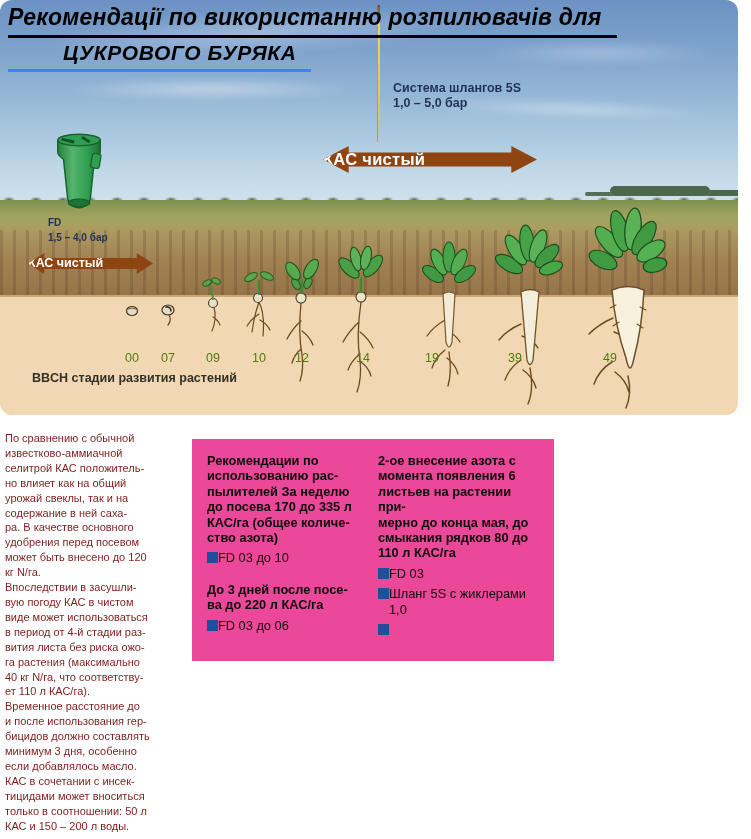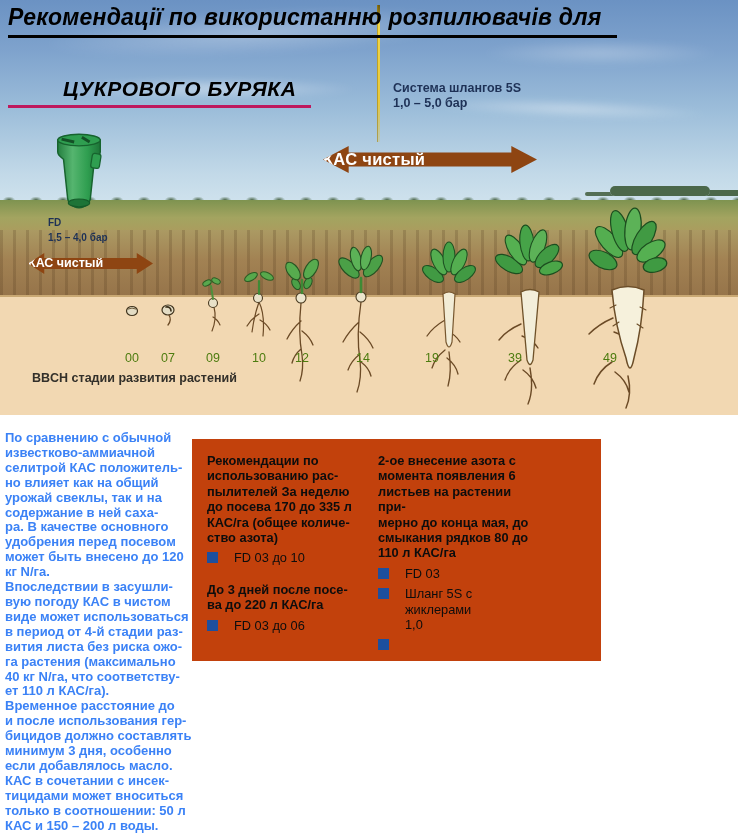--- a/index.html
+++ b/index.html
@@ -2,21 +2,21 @@
 <html><head>
 <meta charset="utf-8">
 <style>
   * { margin:0; padding:0; box-sizing:border-box; }
   body { background:#fff; }
   .page {
     position:relative; width:751px; height:839px; background:#fff;
     font-family:"Liberation Sans", sans-serif; overflow:hidden;
   }
   
-  .photo { position:absolute; left:0; top:0; width:738px; height:415px; overflow:hidden; }
+  .photo { position:absolute; left:0; top:0; width:738px; height:415px; overflow:hidden;border-radius:12px; }
   .sky { position:absolute; left:0; top:0; width:738px; height:232px;
     background:linear-gradient(180deg,#6b92c3 0%, #7fa3cd 22%, #9dbeda 48%, #c2d9e8 75%, #dcebf2 100%); }
   .cloud { position:absolute; background:radial-gradient(ellipse at center, rgba(255,255,255,.85), rgba(255,255,255,0) 70%); filter:blur(3px); }
   .cloud.c1 { left:40px; top:10px; width:430px; height:46px; opacity:.35; transform:rotate(-3deg); }
   .cloud.c2 { left:60px; top:78px; width:300px; height:22px; opacity:.5; }
   .cloud.c3 { left:430px; top:100px; width:280px; height:18px; opacity:.45; transform:rotate(2deg); }
   .cloud.c4 { left:480px; top:40px; width:240px; height:26px; opacity:.3; }
   .treeline { position:absolute; left:0; top:193px; width:738px; height:9px;
     background-image:radial-gradient(ellipse 9px 5px at 9px 7px, rgba(48,78,38,.85), rgba(48,78,38,0) 70%);
     background-size:27px 9px; background-repeat:repeat-x; }
@@ -27,49 +27,49 @@
   .plowed { position:absolute; left:0; top:230px; width:738px; height:66px;
     background:
       repeating-linear-gradient(90deg, rgba(72,48,22,.20) 0 3px, rgba(0,0,0,0) 3px 13px),
       linear-gradient(180deg,#ab9a63 0%, #a28253 45%, #96744a 100%); }
   .soil { position:absolute; left:0; top:295px; width:738px; height:120px;
     background:#f2d8b2; border-top:2px solid #c9a873; }
   .plants { position:absolute; left:0; top:0; width:738px; height:415px; }
   
   .title { position:absolute; left:8px; top:4px; color:#000; font-weight:bold; font-style:italic; z-index:6; }
   .t1 { display:inline-block; font-size:23px; letter-spacing:.2px; border-bottom:3px solid #000; padding:0 16px 4px 0; }
-  .t2 { display:block; width:fit-content; font-size:21px; letter-spacing:.6px; border-bottom:3px solid #be185d; padding:3px 14px 4px 55px;margin-top:36px; }
+  .t2 { display:block; width:fit-content; font-size:21px; letter-spacing:.6px; border-bottom:3px solid #3b82f6; padding:3px 14px 4px 55px; }
   
   .yline { position:absolute; left:377px; top:5px; width:3px; height:137px; z-index:5;
     background:linear-gradient(180deg,#6b5a10 0%, #8a7418 5%, #f2d84a 12%, #e8c93e 70%, rgba(232,201,62,.25) 100%);
     border-left:1px solid rgba(160,130,20,.6); }
   .hose-label { position:absolute; left:393px; top:81px; z-index:5; font-size:12.5px; font-weight:bold;
     color:#1e3156; line-height:15px; white-space:pre-line; }
   
   .arrow { position:absolute; background:#8e4512; color:#fff; font-weight:bold; text-align:left; z-index:5;
     clip-path:polygon(0 50%, 12% 0, 12% 24%, 88% 24%, 88% 0, 100% 50%, 88% 100%, 88% 76%, 12% 76%, 12% 100%); }
   .arrow.big { left:323px; top:146px; width:214px; height:27px; font-size:16.5px; line-height:27px; letter-spacing:.3px; }
   .arrow.small { left:28px; top:253px; width:125px; height:21px; font-size:12.5px; line-height:21px;
     clip-path:polygon(0 50%, 13% 0, 13% 24%, 87% 24%, 87% 0, 100% 50%, 87% 100%, 87% 76%, 13% 76%, 13% 100%); }
   .nozzle { position:absolute; left:50px; top:132px; z-index:5; }
   .fd-label { position:absolute; left:48px; top:215px; z-index:5; font-size:10px; font-weight:bold;
     color:#1e3156; line-height:15px; white-space:pre-line; }
   
   .stage-label { position:absolute; top:351px; width:26px; text-align:center; font-size:12.5px; color:#4d7c0f; z-index:4; }
   .bbch { position:absolute; left:32px; top:371px; font-size:12.5px; font-weight:bold; color:#33302a; z-index:4; }
   
   .left-col { position:absolute; left:5px; top:431px; width:190px;
-    font-size:13px; line-height:14.9px; color:#3b82f6; white-space:pre-line;font-weight:bold; }
-  .panel { position:absolute; left:192px; top:439px; width:409px; height:222px; background:#c2410c; }
+    font-size:11px; line-height:14.9px; color:#7f1d1d; white-space:pre-line; }
+  .panel { position:absolute; left:192px; top:439px; width:362px; height:222px; background:#ec4899; }
   .pcol { position:absolute; top:14px; }
   .pcol.c1 { left:15px; width:168px; }
   .pcol.c2 { left:186px; width:160px; }
   .phead { font-weight:bold; font-size:12.8px; line-height:15.4px; white-space:pre-line; color:#0d0d0d; }
   .phead.mt { margin-top:16px; }
-  .bullet { display:flex; gap:16px; margin-top:5px; font-size:12.8px; line-height:15.4px; color:#0d0d0d; }
+  .bullet { display:flex; gap:0; margin-top:5px; font-size:12.8px; line-height:15.4px; color:#0d0d0d; }
   .sq { width:11px; height:11px; background:#1d4f9e; flex:none; margin-top:2px; }
   .btxt { white-space:pre-line; }
 </style>
 </head>
 <body>
 
 <div class="page">
 
   <div class="photo">
     <div class="sky"></div>

